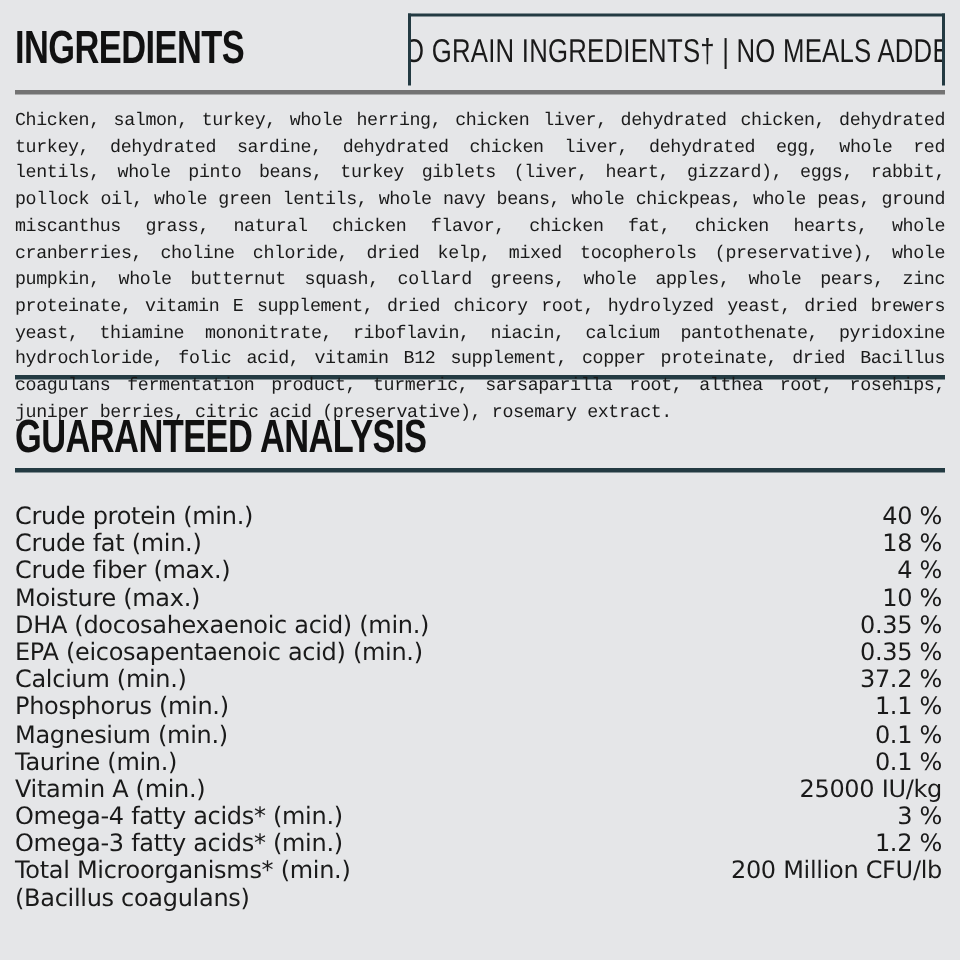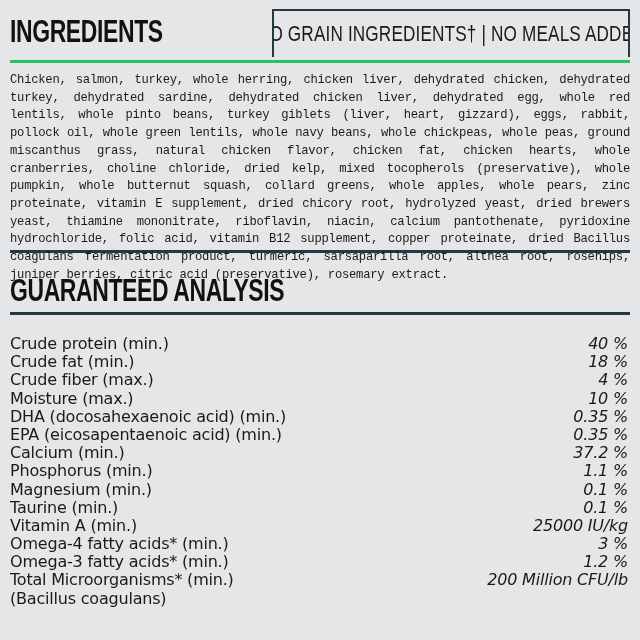--- a/index.html
+++ b/index.html
@@ -17,21 +17,21 @@
     }
     .page {
       position: absolute;
       left: 10px;
       top: 0;
       width: 620px;
     }
     .header-row {
       position: relative;
       height: 60px;
-      border-bottom: 3px solid #22c55e;
+      border-bottom: 3px solid #737373;
     }
     .section-title {
       position: absolute;
       left: 0;
       font-family: "Liberation Sans", sans-serif;
       font-weight: 700;
       font-size: 31px;
       letter-spacing: -0.5px;
       transform: scaleX(0.74);
       transform-origin: left center;
@@ -109,21 +109,20 @@
       justify-content: space-between;
       align-items: baseline;
       height: 18.2px;
       font-size: 16px;
       letter-spacing: -0.2px;
       color: #1a1a1a;
     }
     .analysis-row .value {
       text-align: left;
       padding-right: 2px;
-      font-style: italic;
     }
     .analysis-row .label {
       white-space: nowrap;
     }
   </style>
 </head>
 <body>
 
 <div class="page">
 

